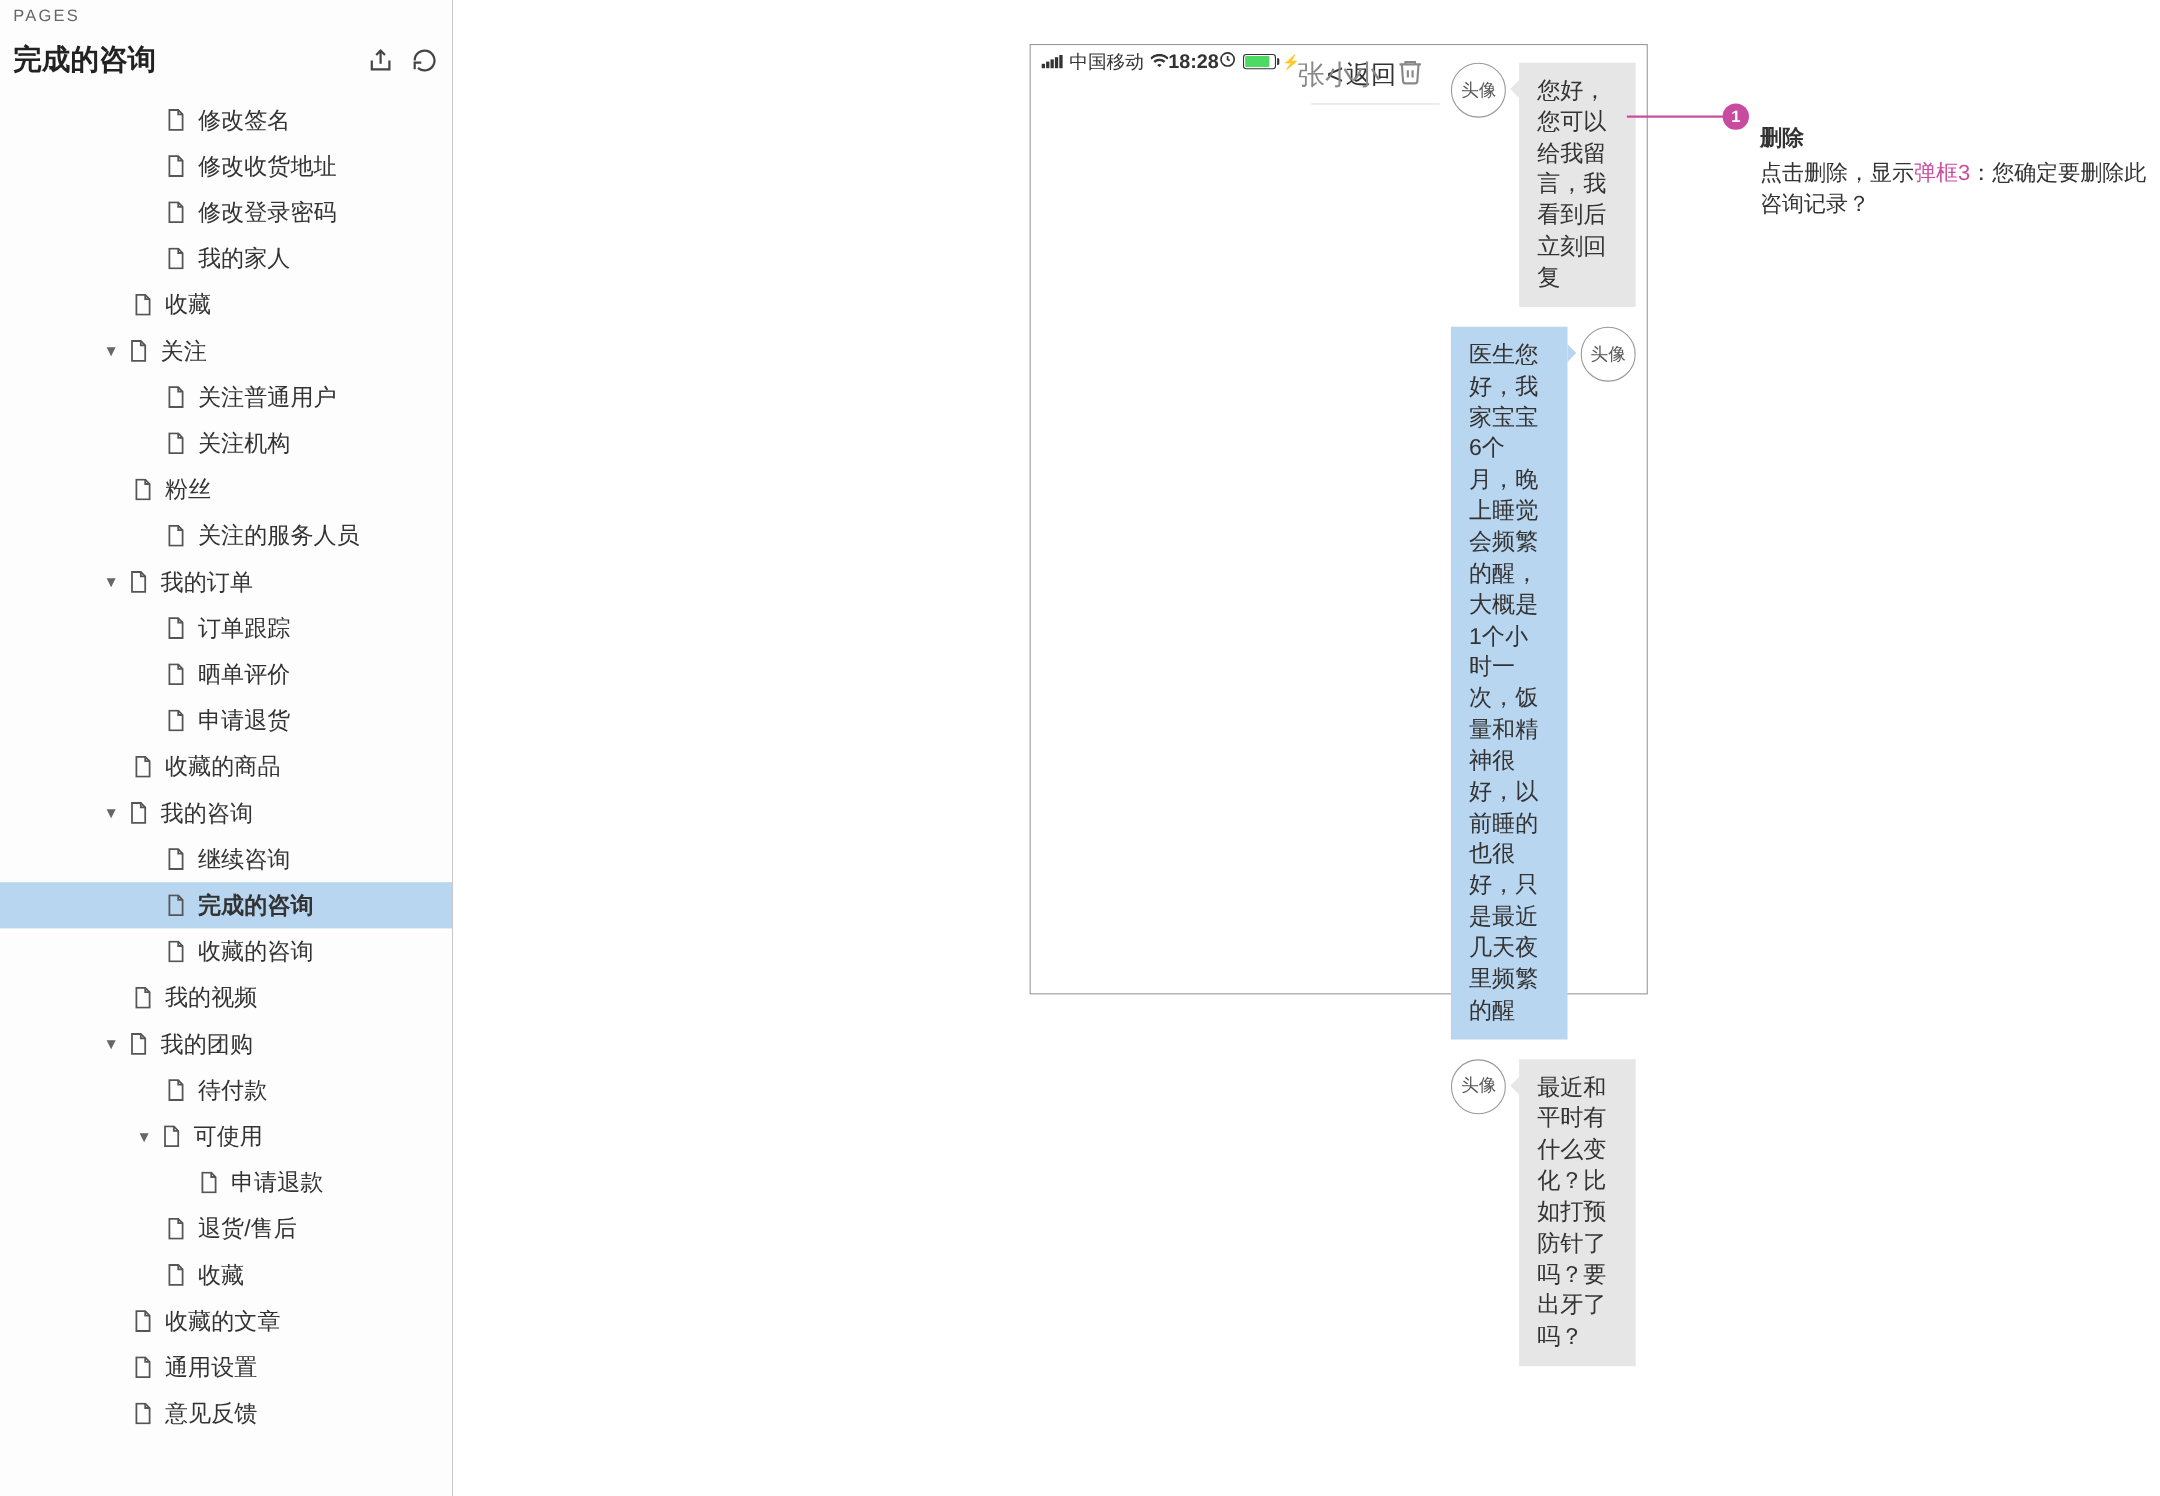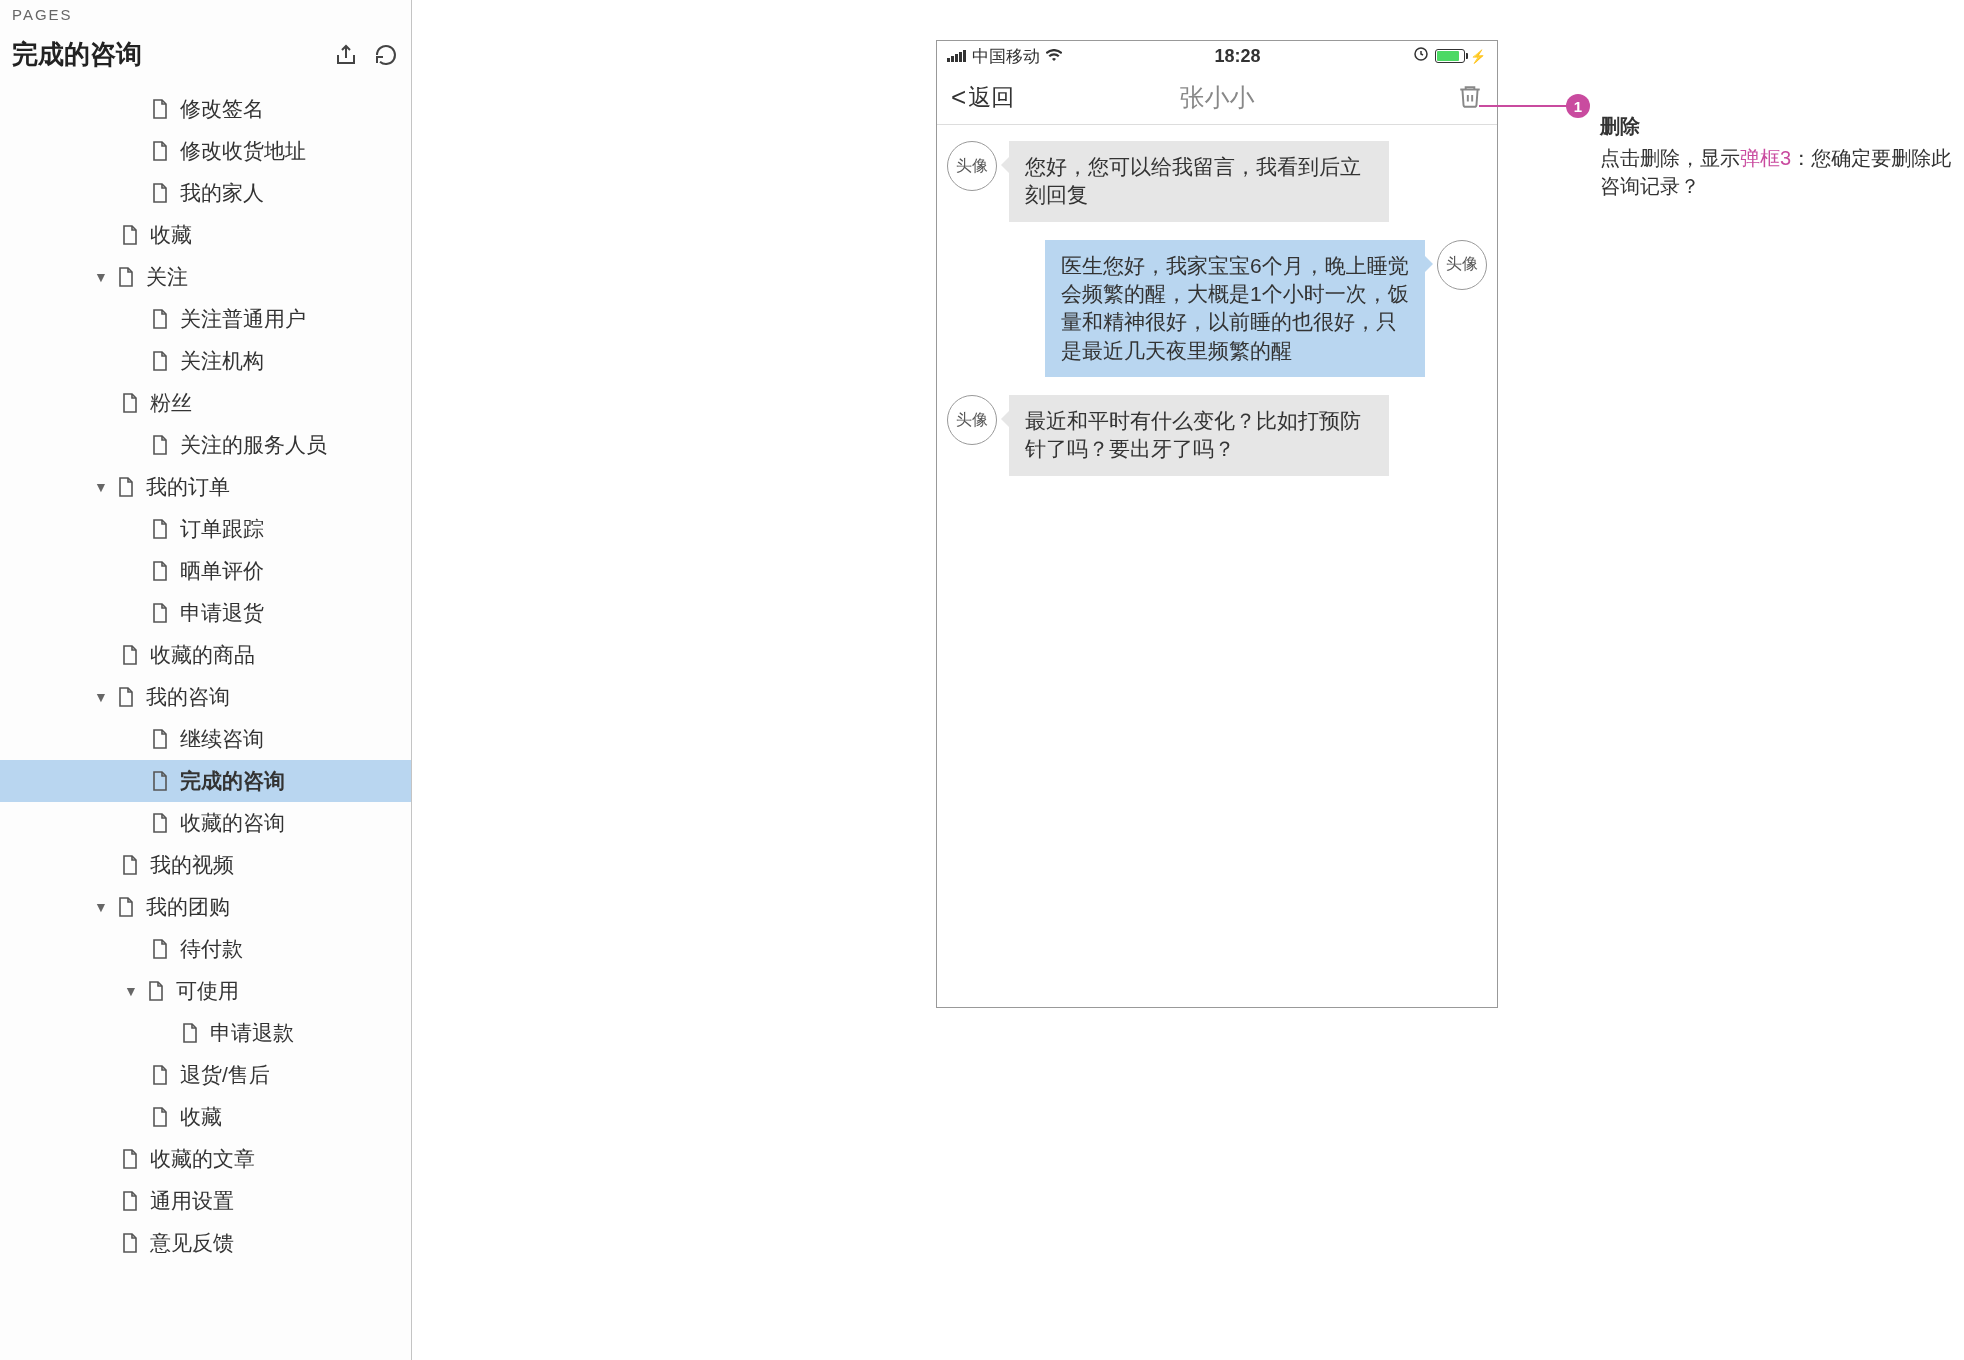--- a/index.html
+++ b/index.html
@@ -104,25 +104,25 @@
   position: relative;
   background: #fff;
 }
 
 
 .phone {
   position: absolute;
   left: 524px;
   top: 40px;
   width: 562px;
-  height: 968px;
+  height: 864px;
   border: 1px solid #999;
   background: #fff;
   display: flex;
-  flex-direction: column;
+  flex-direction: row;
 }
 .status-bar {
   height: 30px;
   display: flex;
   align-items: center;
   justify-content: space-between;
   padding: 0 10px;
   font-size: 17px;
   color: #333;
 }
@@ -261,20 +261,30 @@
       </div>
       <div class="tree-item">
         <span class="tree-spacer" style="width:150px"></span>
         <span class="page-icon">
           <svg width="18" height="20" viewBox="0 0 18 20" fill="none" stroke="#555" stroke-width="1.6">
             <path d="M3 1h8l4 4v14H3z"></path>
             <path d="M11 1v4h4"></path>
           </svg>
         </span>
         <span>修改收货地址</span>
+      </div>
+      <div class="tree-item">
+        <span class="tree-spacer" style="width:150px"></span>
+        <span class="page-icon">
+          <svg width="18" height="20" viewBox="0 0 18 20" fill="none" stroke="#555" stroke-width="1.6">
+            <path d="M3 1h8l4 4v14H3z"></path>
+            <path d="M11 1v4h4"></path>
+          </svg>
+        </span>
+        <span>修改登录密码</span>
       </div>
       <div class="tree-item">
         <span class="tree-spacer" style="width:150px"></span>
         <span class="page-icon">
           <svg width="18" height="20" viewBox="0 0 18 20" fill="none" stroke="#555" stroke-width="1.6">
             <path d="M3 1h8l4 4v14H3z"></path>
             <path d="M11 1v4h4"></path>
           </svg>
         </span>
         <span>我的家人</span>

